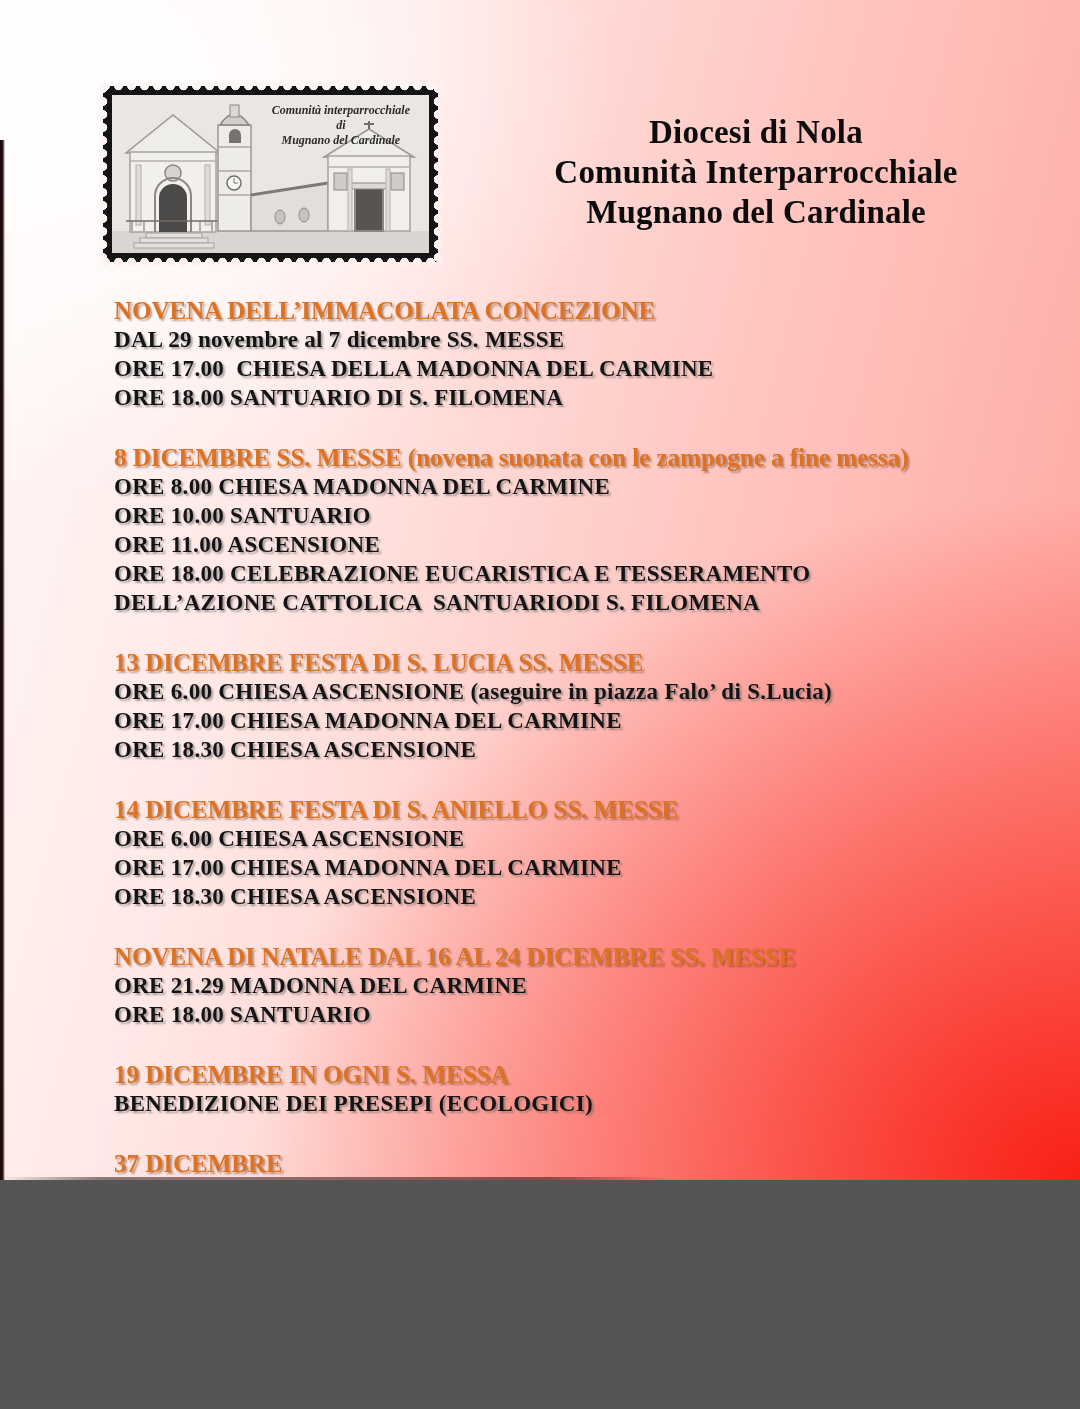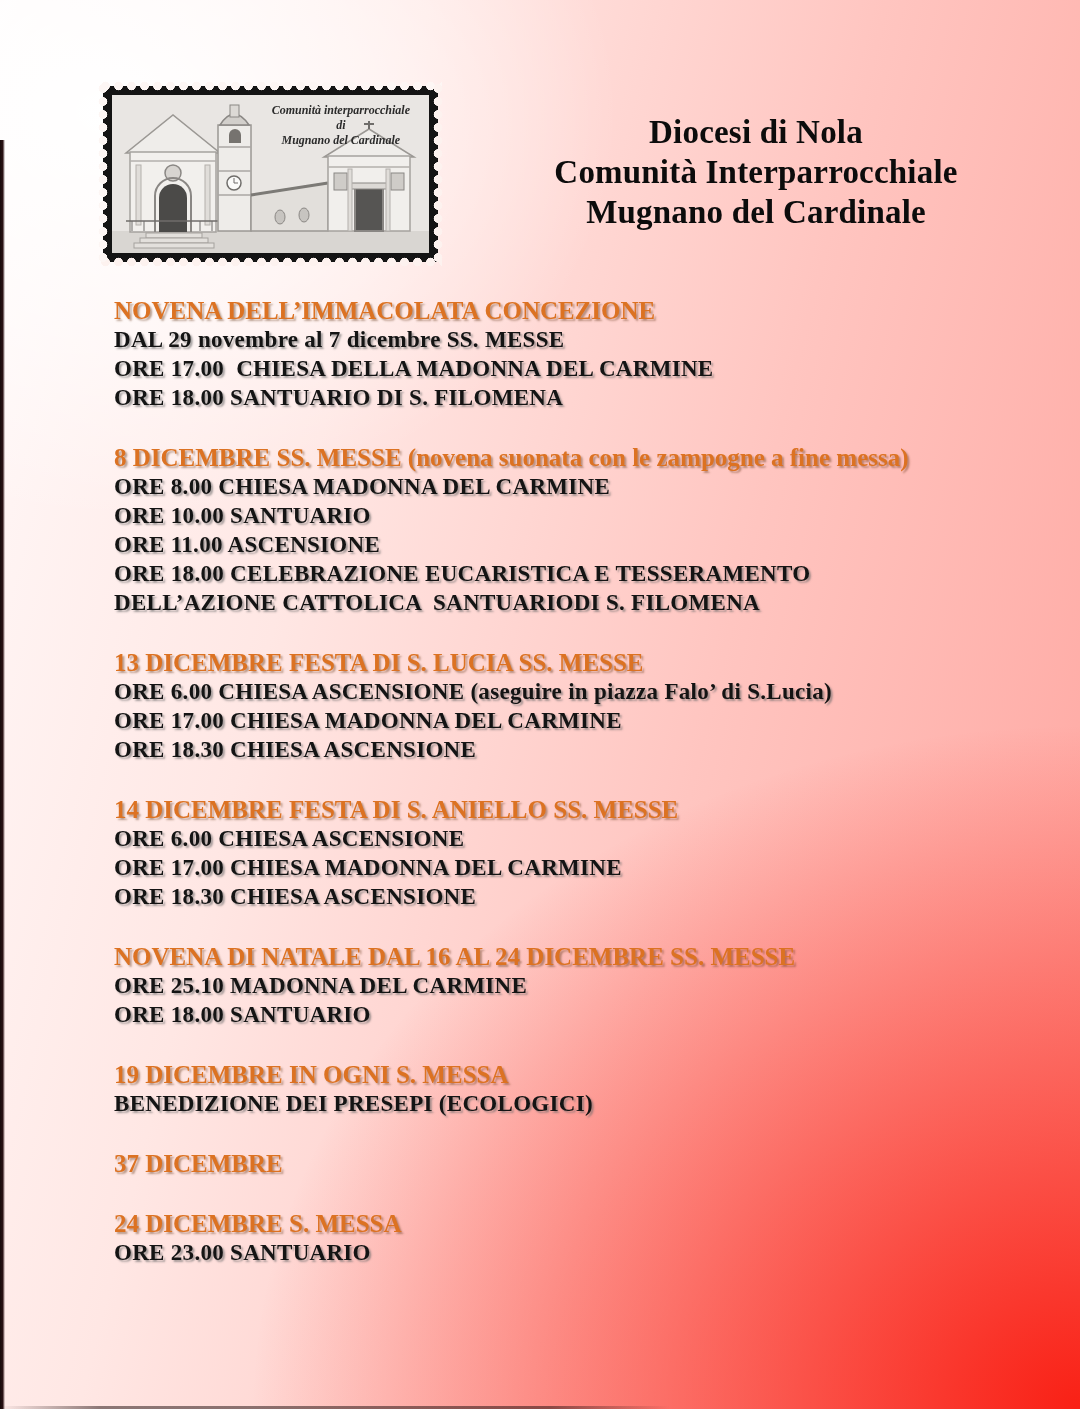--- a/index.html
+++ b/index.html
@@ -1,18 +1,18 @@
 <!DOCTYPE html>
 <html><head>
 <meta charset="utf-8">
 <style>
   html,body{margin:0;padding:0;background:#555;}
   .page{
     position:relative;
-    width:1080px;height:1409px;
+    width:1080px;height:1180px;
     overflow:hidden;
     font-family:"Liberation Serif","DejaVu Serif",serif;
     background:
       radial-gradient(ellipse 750px 600px at 10% 8%, #ffffff 0%, rgba(255,255,255,0.55) 35%, rgba(255,255,255,0) 68%),
       radial-gradient(ellipse 1150px 950px at 100% 100%, #f92015 0%, rgba(249,32,21,0) 72%),
       linear-gradient(104deg, #fffafa 0%, #ffe7e4 30%, #ffc5c0 62%, #ffa39d 100%);
   }
   
   .edge-left{position:absolute;left:0;top:140px;bottom:0;width:5px;
     background:linear-gradient(to right,#170a0b 0%,#2a1214 55%,rgba(42,18,20,0) 100%);}
@@ -165,21 +165,21 @@
 
     <div class="section">
       <div class="section-heading">14 DICEMBRE FESTA DI S. ANIELLO SS. MESSE</div>
       <div class="line">ORE 6.00 CHIESA ASCENSIONE</div>
       <div class="line">ORE 17.00 CHIESA MADONNA DEL CARMINE</div>
       <div class="line">ORE 18.30 CHIESA ASCENSIONE</div>
     </div>
 
     <div class="section">
       <div class="section-heading">NOVENA DI NATALE DAL 16 AL 24 DICEMBRE SS. MESSE</div>
-      <div class="line">ORE 25.10 MADONNA DEL CARMINE</div>
+      <div class="line">ORE 21.29 MADONNA DEL CARMINE</div>
       <div class="line">ORE 18.00 SANTUARIO</div>
     </div>
 
     <div class="section">
       <div class="section-heading">19 DICEMBRE IN OGNI S. MESSA</div>
       <div class="line">BENEDIZIONE DEI PRESEPI (ECOLOGICI)</div>
     </div>
 
     <div class="section">
       <div class="section-heading">37 DICEMBRE</div>

